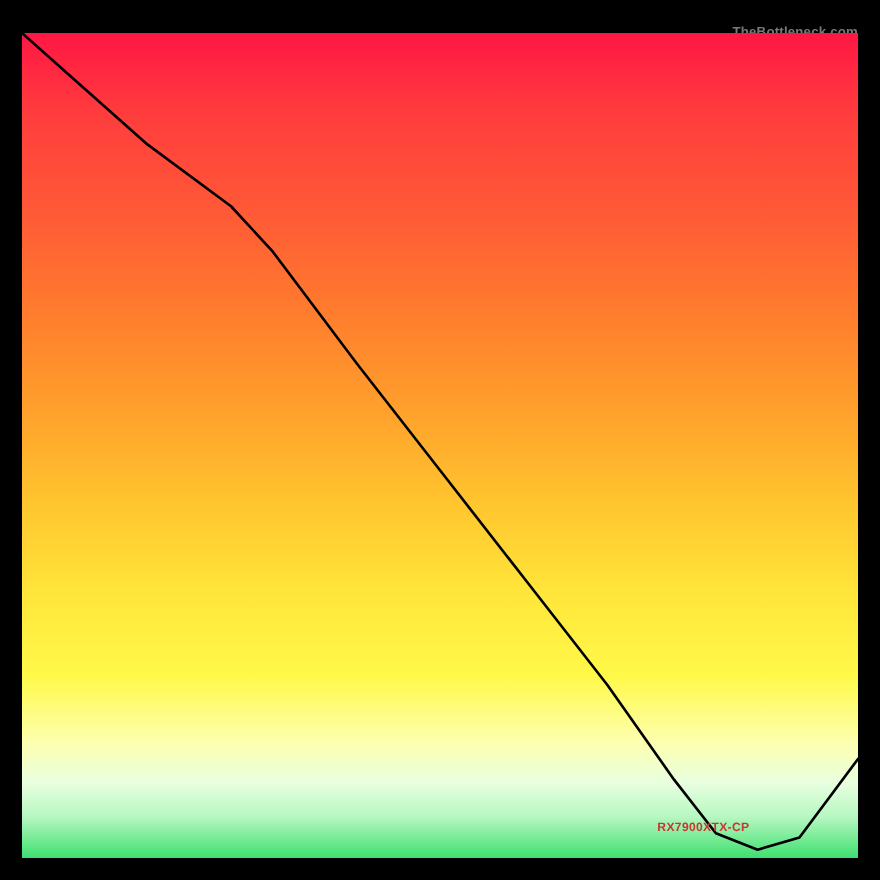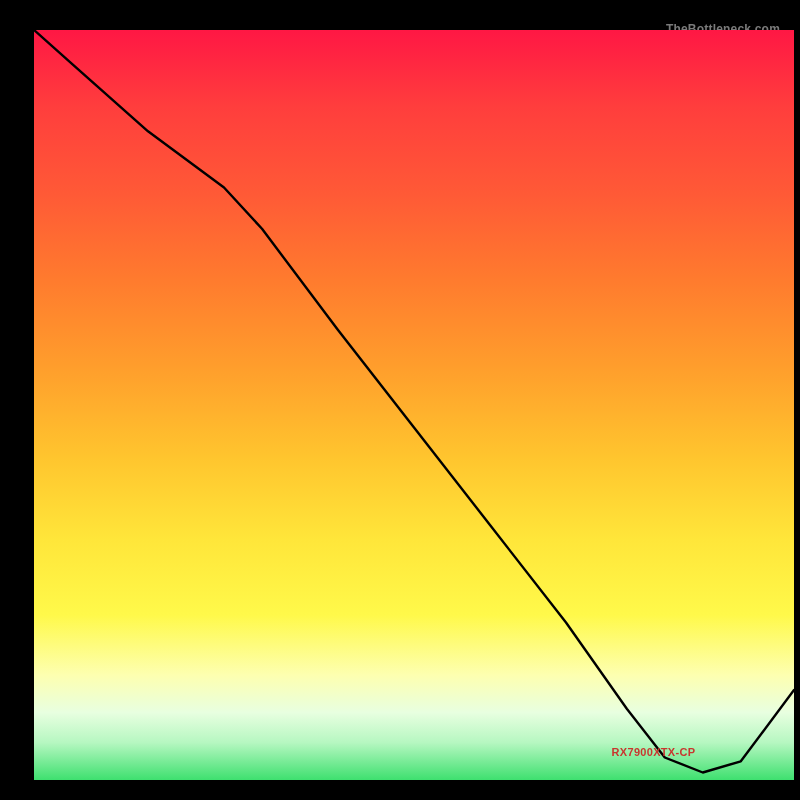--- a/index.html
+++ b/index.html
@@ -31,21 +31,20 @@
       #ff9e2c 45%,
       #ffc52e 57%,
       #ffe63a 68%,
       #fff94a 78%,
       #fdffb0 86%,
       #e8ffe0 91%,
       #b6f7c1 95%,
       #3ee06f 100%
     );
     overflow: hidden;
-    margin-left: 14px;
   }
   .curve {
     position: absolute;
     inset: 0;
     width: 100%;
     height: 100%;
   }
   .watermark {
     position: absolute;
     top: 22px;

